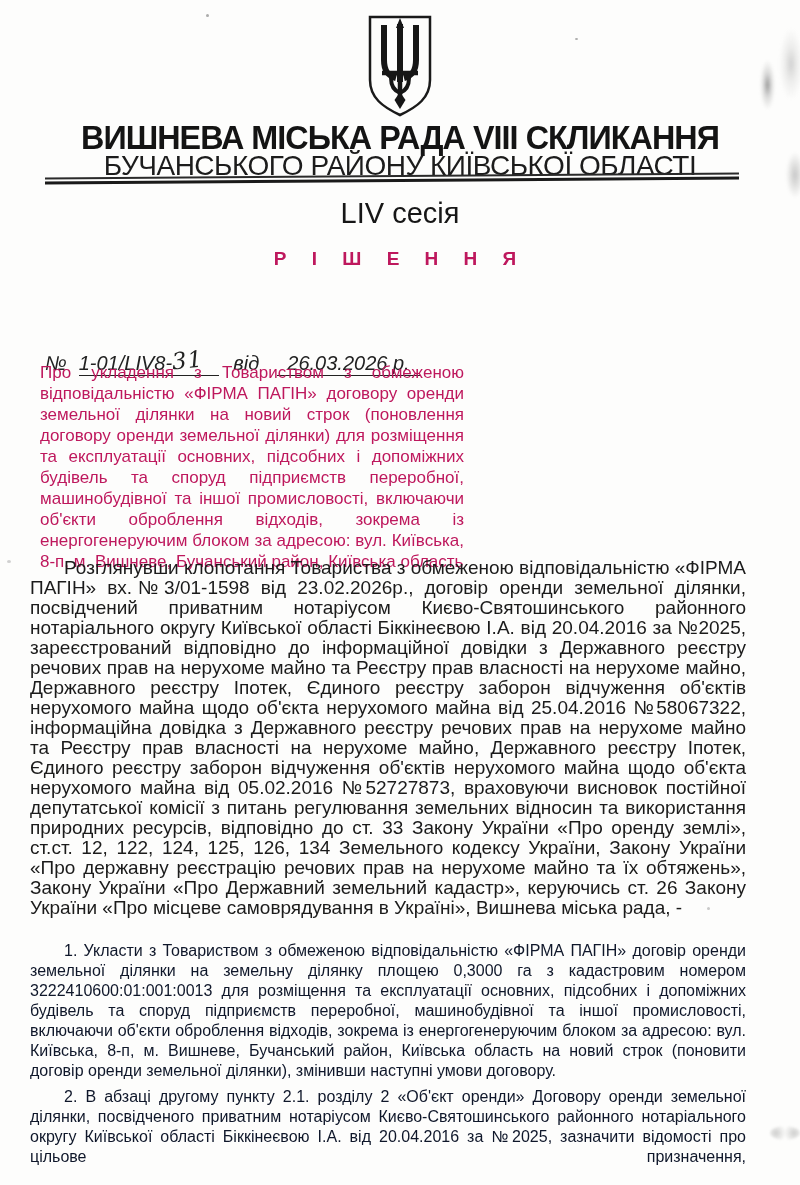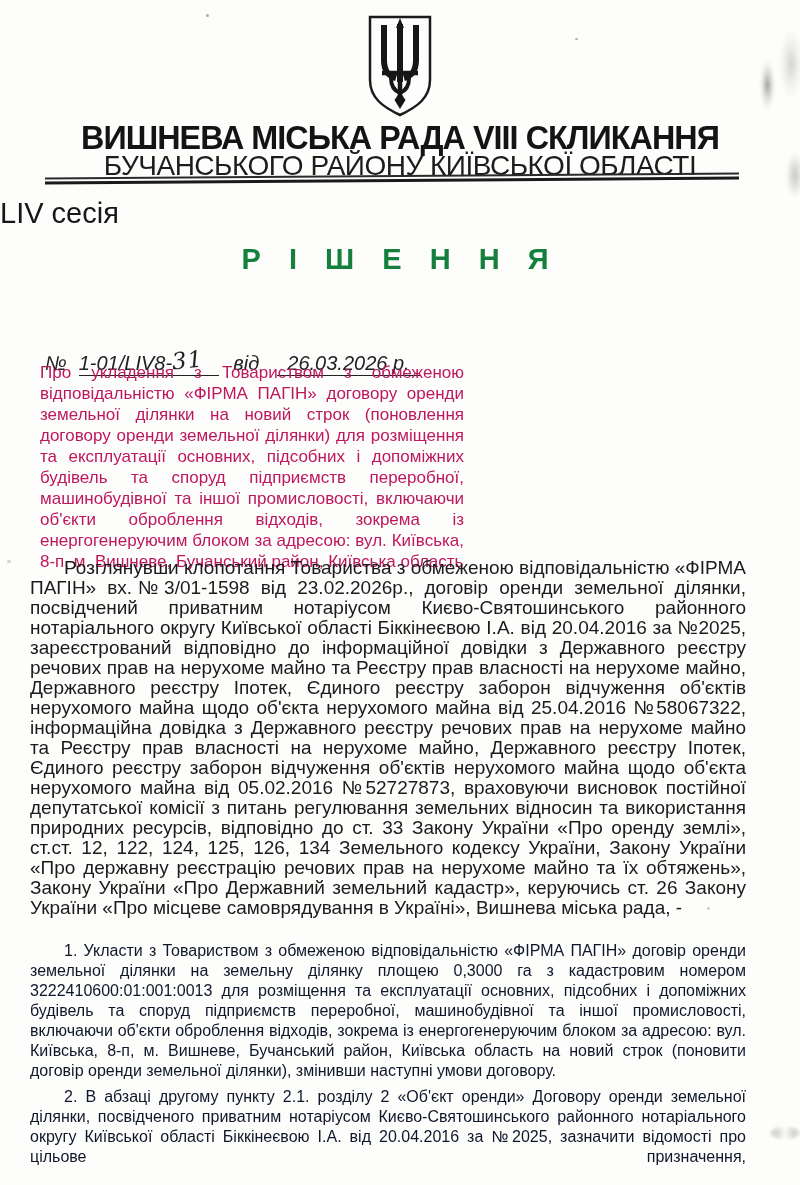--- a/index.html
+++ b/index.html
@@ -28,26 +28,26 @@
   }
   .rule{
     position:absolute;top:175px;left:45px;width:694px;
     transform:rotate(-0.4deg);
   }
   .rule .thin{height:1.5px;background:#2a2a2a;}
   .rule .thick{height:3.5px;background:#1a1a1a;margin-top:2px;}
   
   .session{
     position:absolute;top:197px;left:0;width:800px;
-    text-align:left;font-size:29px;line-height:32px;color:#161616;
+    text-align:center;font-size:29px;line-height:32px;color:#161616;
   }
   .doc-type{
     position:absolute;top:242px;left:0;width:800px;
-    text-align:center;font-size:29px;line-height:34px;font-weight:bold;
-    letter-spacing:10px;color:#15803d;
+    text-align:center;font-size:19px;line-height:34px;font-weight:bold;
+    letter-spacing:10px;color:#be185d;
   }
   
   .number-line{
     position:absolute;top:312px;left:45px;
     font-style:italic;font-size:20px;color:#222;
     display:flex;align-items:baseline;
   }
   .number-line .no-sign{margin-right:12px;}
   .number-line .u{
     border-bottom:1.8px solid #222;

